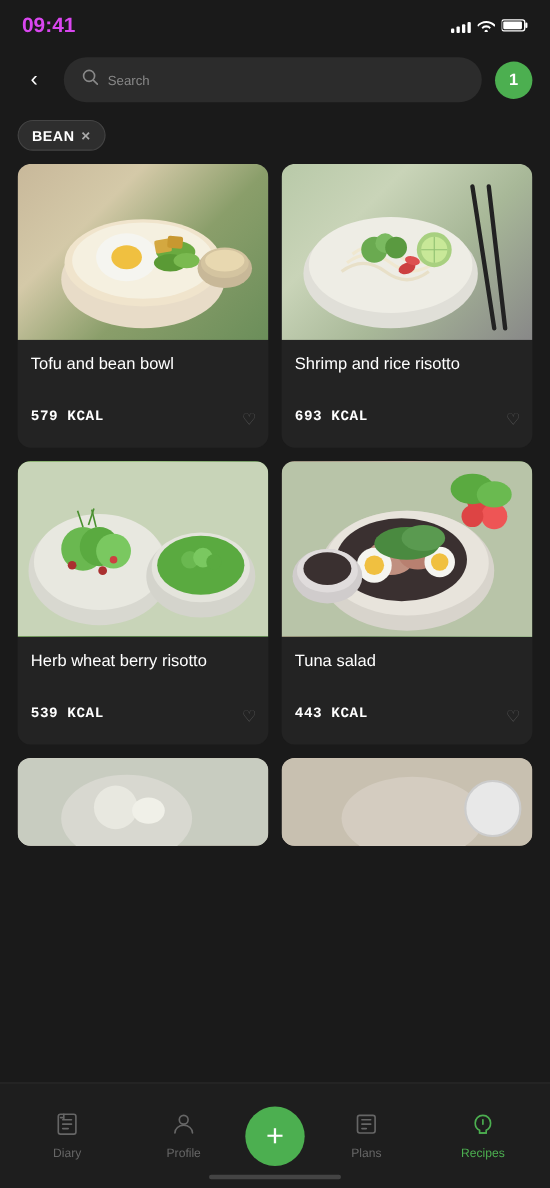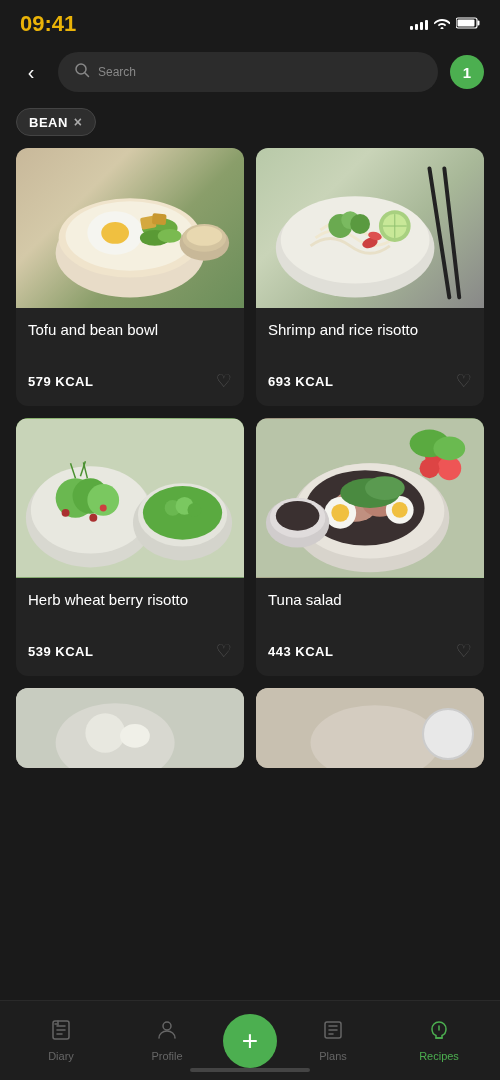--- a/index.html
+++ b/index.html
@@ -17,23 +17,23 @@
 
     
     .status-bar {
       display: flex;
       justify-content: space-between;
       align-items: center;
       padding: 10px 20px 6px 20px;
       height: 44px;
     }
     .status-time {
-      font-size: 22px;
+      font-size: 19px;
       font-weight: 600;
-      color: #eab308;
+      color: #d946ef;
     }
     .status-icons {
       display: flex;
       align-items: center;
       gap: 6px;
     }
 
     
     .header {
       display: flex;
@@ -165,21 +165,21 @@
       font-size: 15px;
       font-weight: 400;
       color: #fff;
       line-height: 1.3;
       min-height: 40px;
       margin-bottom: 10px;
     }
     .recipe-meta {
       display: flex;
       justify-content: space-between;
-      align-items: center;
+      font-family: Liberation Mono, monospace;
     }
     .recipe-kcal {
       font-size: 13px;
       font-weight: 700;
       color: #fff;
       letter-spacing: 0.5px;
     }
     .heart-icon {
       color: #555;
       font-size: 18px;
@@ -204,21 +204,21 @@
     
     .bottom-nav {
       position: absolute;
       bottom: 0;
       left: 0;
       right: 0;
       background: #1e1e1e;
       border-top: 1px solid #2a2a2a;
       display: flex;
       align-items: center;
-      height: 80px;
+      height: 96px;
       padding: 0 8px;
     }
     .nav-item {
       flex: 1;
       display: flex;
       flex-direction: column;
       align-items: center;
       justify-content: center;
       gap: 4px;
       cursor: pointer;

